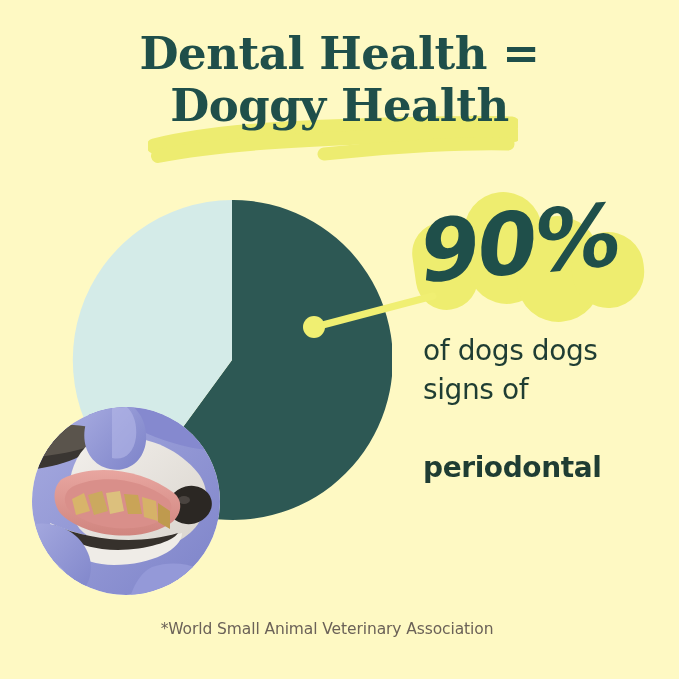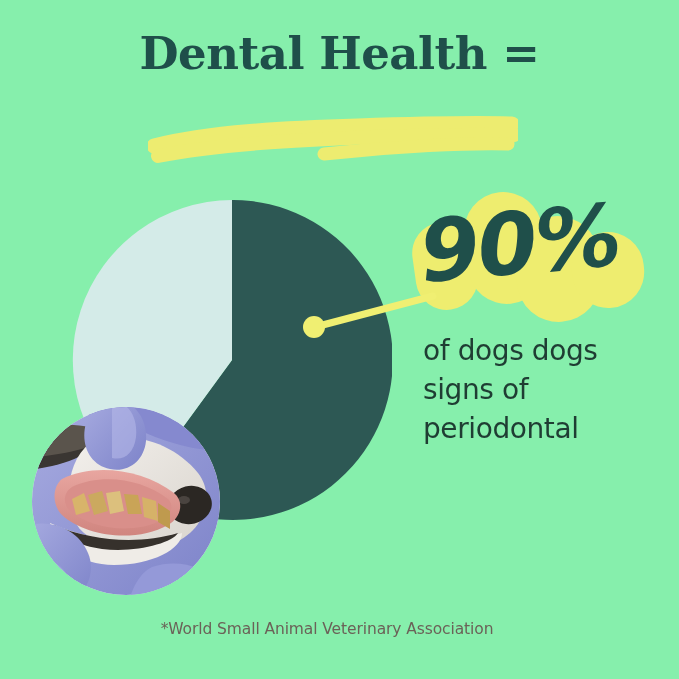--- a/index.html
+++ b/index.html
@@ -9,21 +9,21 @@
   body {
     width: 679px;
     height: 679px;
     overflow: hidden;
     font-family: "Liberation Sans", sans-serif;
   }
   #infographic {
     position: relative;
     width: 679px;
     height: 679px;
-    background: #86efac;
+    background: #fef9c3;
     overflow: hidden;
   }
 
   
   .title-block {
     position: absolute;
     left: 0;
     top: 28px;
     width: 679px;
     text-align: center;
@@ -127,21 +127,21 @@
     top: 331px;
     width: 242px;
     z-index: 5;
     font-family: "DejaVu Sans", "Liberation Sans", sans-serif;
     font-size: 28px;
     line-height: 39px;
     color: #1f3d33;
     letter-spacing: -0.4px;
   }
   .body-copy .reg { font-weight: 400; }
-  .body-copy .bold { font-weight: normal; }
+  .body-copy .bold { font-weight: bold; margin-top: 39px; }
 
   
   .footnote {
     position: absolute;
     left: 0;
     top: 620px;
     width: 654px;
     text-align: center;
     z-index: 5;
     font-family: "DejaVu Sans", "Liberation Sans", sans-serif;
@@ -156,20 +156,21 @@
 <div id="infographic">
 
   <svg class="title-highlight-svg" viewBox="0 0 370 50">
     <path d="M6,30 C60,16 140,12 210,10 C270,8 330,7 364,8" stroke="#edec70" stroke-width="15" stroke-linecap="round" fill="none"></path>
     <path d="M10,40 C70,28 150,24 224,21 C290,19 340,18 366,19" stroke="#edec70" stroke-width="14" stroke-linecap="round" fill="none"></path>
     <path d="M176,38 C250,30 320,27 360,28" stroke="#edec70" stroke-width="13" stroke-linecap="round" fill="none"></path>
   </svg>
 
   <div class="title-block">
     <div class="title-line">Dental Health =</div>
+    <div class="title-line">Doggy Health</div>
   </div>
 
   <div class="pie-wrap">
     <svg width="320" height="320" viewBox="0 0 320 320">
 
       <path d="M160,160 L160,0 A160,160 0 1 1 65.96,288.86 Z" fill="#2d5854"></path>
 
       <path d="M160,160 L65.96,288.86 A160,160 0 0 1 160,0 Z" fill="#d4ebe8"></path>
     </svg>
   </div>

